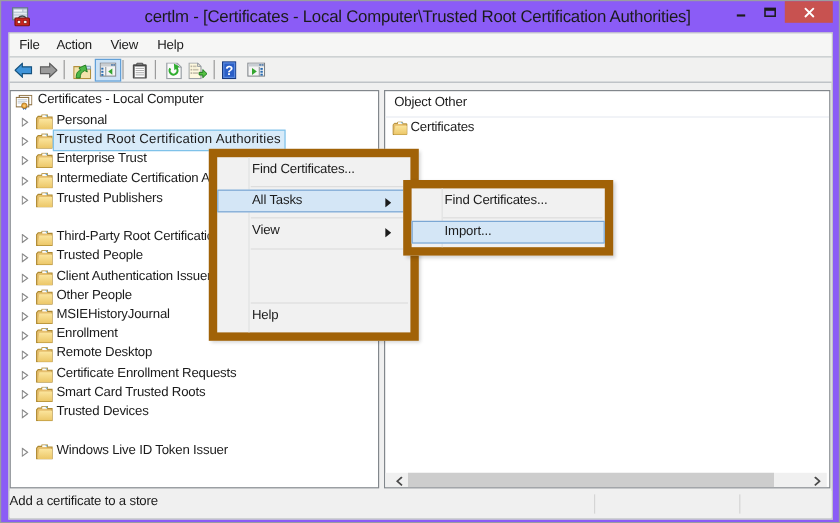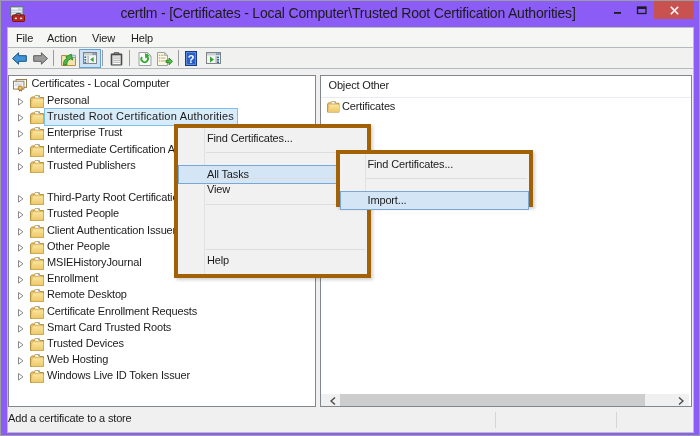--- a/index.html
+++ b/index.html
@@ -24,27 +24,27 @@
   .panel{background:#fff;border:1px solid #82878c;overflow:hidden;}
   .lpanel{left:0px;top:47px;width:306px;height:330px;}
   .rpanel{left:311.5px;top:47px;width:370px;height:330px;}
   
   .trow{position:absolute;height:16px;left:0;width:306px;}
   .lbl{font-size:11px;letter-spacing:-0.15px;color:#1b1b1b;white-space:nowrap;}
   .trow svg.fold{position:absolute;left:20.5px;top:3px;}
   .trow svg.exp{position:absolute;left:9px;top:6px;}
   .sel{position:absolute;left:35px;top:0px;height:17.5px;width:194px;background:#d8ebf9;border:1px solid #7fc2e9;box-sizing:border-box;}
   
-  .menu{background:#f1f1f1;border:4px solid #a16207;box-shadow:2px 2px 3px rgba(0,0,0,0.18);z-index:20;padding-left:28px;}
+  .menu{background:#f1f1f1;border:7px solid #a16207;box-shadow:2px 2px 3px rgba(0,0,0,0.18);z-index:20;}
   .menu .gut{position:absolute;top:0;bottom:0;left:26px;width:1px;background:#e0e1e2;}
   .mitem{position:absolute;left:1px;right:1px;height:19px;}
   .mitem .mt{position:absolute;left:28px;top:2px;}
   .mitem .arr{position:absolute;right:15.5px;top:5.5px;}
   .msep{position:absolute;left:28px;right:2px;height:1px;background:#dddddd;}
-  .mhl{background:#d4e6f6;border:1px solid #7ba7d4;margin-top:10px;}
+  .mhl{background:#d4e6f6;border:1px solid #7ba7d4;}
   
   .status{left:0px;top:381px;width:685px;height:22px;background:#f0f0f0;}
   .status .txt{left:0px;top:3px;}
   .sdiv{top:3px;width:1px;height:16px;background:#d5d5d5;}
   
   .hscroll{position:absolute;left:0;bottom:0;height:12px;background:#f0f0f0;}
   .thumb{position:absolute;top:0;height:12px;background:#cdcdcd;}
 </style>
 </head>
 <body>
@@ -302,29 +302,20 @@
 <div class="abs lbl" style="left:38px;top:2px">Smart Card Trusted Roots</div>
         </div>
 <div class="trow" style="top:259.0px">
 <svg class="exp" width="6" height="8" viewBox="0 0 6 8">
             <use href="#expicon"></use>
           </svg>
 <svg class="fold" width="14" height="13" viewBox="0 0 14 13">
             <use href="#foldericon"></use>
           </svg>
 <div class="abs lbl" style="left:38px;top:2px">Trusted Devices</div>
-        </div>
-<div class="trow" style="top:275.2px">
-<svg class="exp" width="6" height="8" viewBox="0 0 6 8">
-            <use href="#expicon"></use>
-          </svg>
-<svg class="fold" width="14" height="13" viewBox="0 0 14 13">
-            <use href="#foldericon"></use>
-          </svg>
-<div class="abs lbl" style="left:38px;top:2px">Web Hosting</div>
         </div>
 <div class="trow" style="top:291.4px">
 <svg class="exp" width="6" height="8" viewBox="0 0 6 8">
             <use href="#expicon"></use>
           </svg>
 <svg class="fold" width="14" height="13" viewBox="0 0 14 13">
             <use href="#foldericon"></use>
           </svg>
 <div class="abs lbl" style="left:38px;top:2px">Windows Live ID Token Issuer</div>
         </div>

